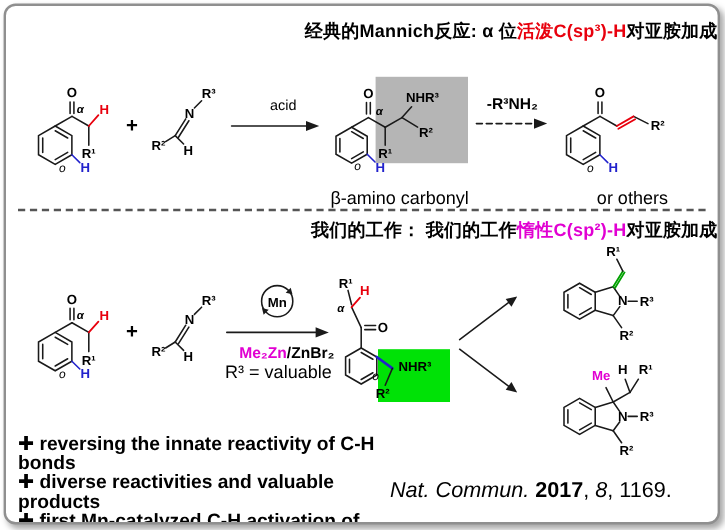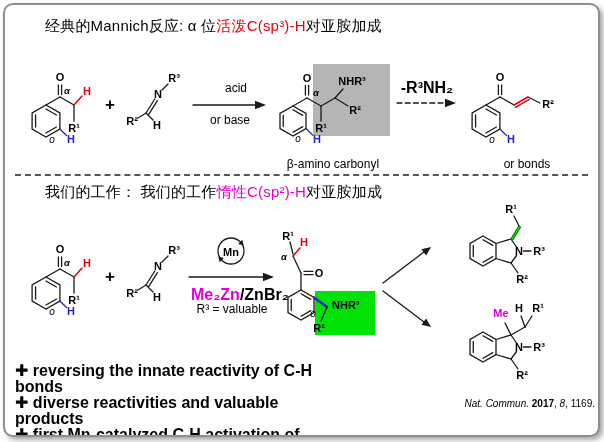--- a/index.html
+++ b/index.html
@@ -2,31 +2,31 @@
 <html style="--red: #e8000d; --blue: #2222cc; --magenta: #e100d2; --greenBox: #00e206; --greenBond: #00a000; --grayBox: #b5b5b5; --border: #8f8f8f;"><head>
 <meta charset="utf-8">
 <style>
   *{margin:0;padding:0;box-sizing:border-box;}
   html,body{width:604px;height:442px;background:#fff;
     font-family:"Liberation Sans","DejaVu Sans",sans-serif;color:#000;}
   .frame{position:absolute;left:3px;top:3px;width:597px;height:434px;
     border:2px solid var(--border,#8f8f8f);border-radius:10px;background:#fff;
     box-shadow:3px 3px 5px rgba(0,0,0,.35);overflow:hidden;}
   .abs{position:absolute;}
-  .title{position:absolute;left:0;right:0;text-align:left;
-    font-size:15px;font-weight:normal;letter-spacing:.2px;padding-left:40px;}
+  .title{position:absolute;left:0;right:0;text-align:right;
+    font-size:15px;font-weight:bold;letter-spacing:.2px;padding-left:40px;}
   .hl-red{color:var(--red,#e8000d);}
   .hl-mag{color:var(--magenta,#e100d2);}
   .rxn-label{font-size:12px;text-align:center;}
-  .chem-label{font-size:16px;font-weight:bold;text-align:center;}
-  .caption{font-size:12px;text-align:center;}
+  .chem-label{font-size:13px;font-weight:bold;text-align:center;}
+  .caption{font-size:15px;text-align:center;}
   .plus{font-size:17px;font-weight:bold;}
   .c-mag2{color:var(--magenta,#e100d2);margin-left:14px;}
   .bullets{font-size:16px;font-weight:bold;line-height:16px;}
-  .citation{font-size:10px;text-align:right;}
+  .citation{font-size:18px;text-align:left;}
   .divider{position:absolute;left:10px;right:10px;border-top:2px dashed #555;}
   
   .struct{position:absolute;overflow:visible;}
   .bond{stroke:#1a1a1a;stroke-width:1.3;fill:none;stroke-linecap:round;}
   .s-red{stroke:var(--red,#e8000d);stroke-width:1.5;}
   .s-blue{stroke:var(--blue,#2222cc);}
   .s-blue-th{stroke:var(--blue,#2222cc);stroke-width:2.2;}
   .s-green{stroke:var(--greenBond,#00a000);stroke-width:1.5;}
   .head{fill:#1a1a1a;stroke:none;}
   .dash{stroke-dasharray:5 3.2;}
@@ -79,21 +79,20 @@
     <text class="lbl" x="53" y="15" text-anchor="middle">R³</text>
     <text class="lbl" x="11" y="58" text-anchor="middle">R²</text>
     <text class="lbl" x="36" y="62" text-anchor="middle">H</text>
   </svg>
 
   <div class="abs rxn-label" style="left:192px;top:76px;width:78px">acid</div>
   <svg class="struct" style="left:186px;top:92px" width="78" height="16" viewBox="0 0 78 16">
     <path class="bond" d="M2,8 L64,8"></path>
     <polygon class="head" points="64,3.8 75,8 64,12.2"></polygon>
   </svg>
-  <div class="abs rxn-label" style="left:186px;top:108px;width:78px">or base</div>
 
   <svg class="struct" style="left:266px;top:56px" width="122" height="98" viewBox="0 0 122 98">
     <rect class="gray-box" x="42" y="3" width="77" height="72"></rect>
     <g class="bond">
       <path d="M22,45 L35,52.5 L35,67.5 L22,75 L9,67.5 L9,52.5 Z"></path>
       <path d="M22,48.75 L31.75,54.4 M31.75,65.6 L22,71.25 M12.25,65.6 L12.25,54.4"></path>
     </g>
     <g class="bond">
       <path d="M22,45 L36,37"></path>
       <path d="M34.4,34 L34.4,24.5 M37.6,34 L37.6,24.5"></path>
@@ -131,21 +130,21 @@
       <path d="M39,32 L53,40"></path>
       <path d="M67,32 L79,38"></path>
     </g>
     <path class="bond s-red" d="M53,40 L67,32 M54.3,42.3 L68.3,34.3"></path>
     <path class="bond s-blue" d="M38.9,64 L45.5,70.5"></path>
     <text class="lbl" x="39" y="16" text-anchor="middle">O</text>
     <text class="lbl" x="87" y="43" text-anchor="middle">R²</text>
     <text class="ortho" x="31" y="78" text-anchor="middle">o</text>
     <text class="lbl c-blue" x="50" y="78" text-anchor="middle">H</text>
   </svg>
-  <div class="abs caption" style="left:462px;top:152px;width:120px">or bonds</div>
+  <div class="abs caption" style="left:462px;top:152px;width:120px">or others</div>
 
   <div class="divider" style="top:169px"></div>
 
   <div class="title" style="top:178px"><span>我们的工作： 我们的工作</span><span class="hl-mag">惰性C(sp²)-H</span><span>对亚胺加成</span></div>
 
   <svg class="struct" style="left:14px;top:232px" width="95" height="92" viewBox="0 0 95 92">
     <g class="bond">
       <path d="M27,40 L40.9,48 L40.9,64 L27,72 L13.1,64 L13.1,48 Z"></path>
       <path d="M27,44 L37.4,50 M37.4,62 L27,68 M16.6,62 L16.6,50"></path>
     </g>

